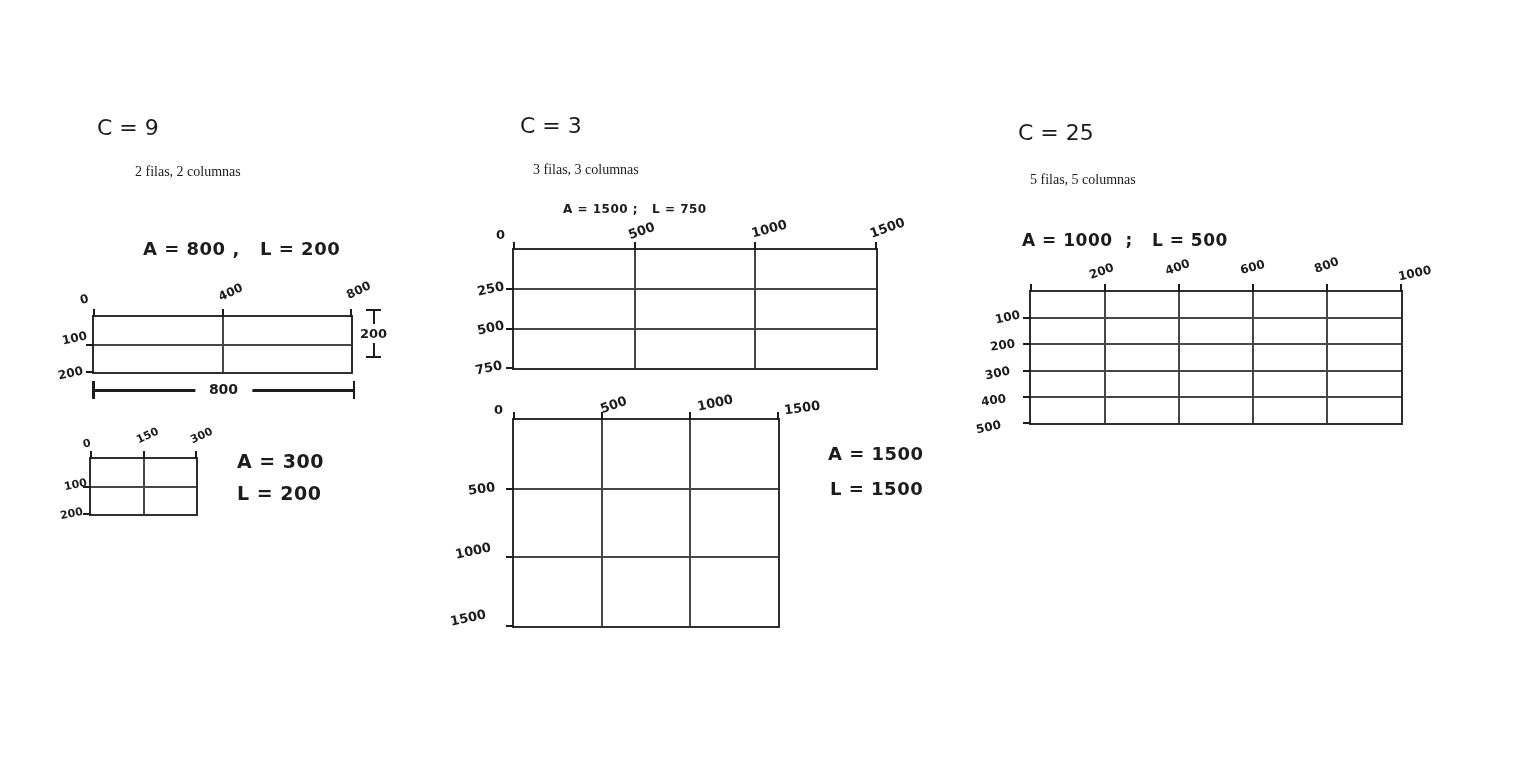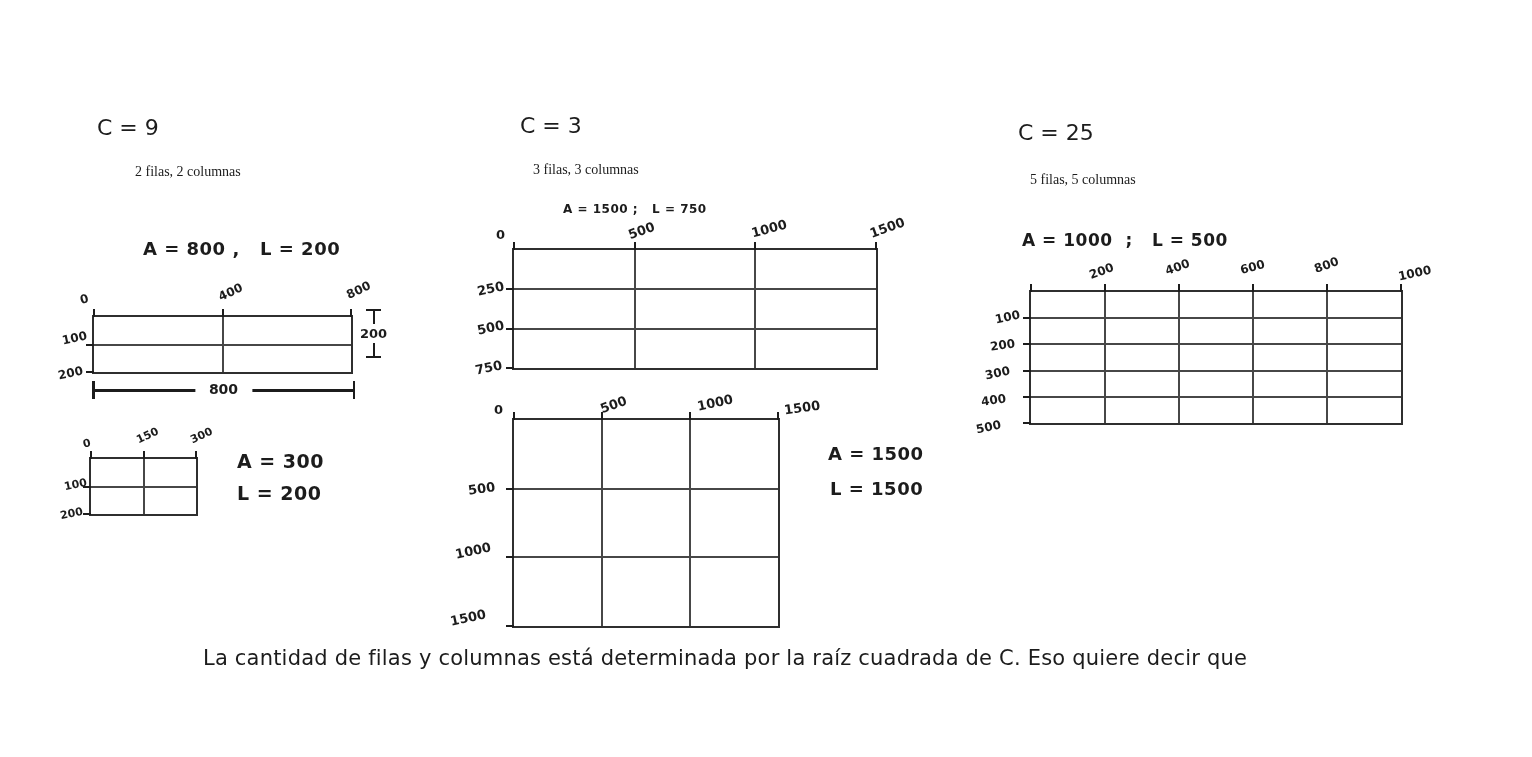--- a/index.html
+++ b/index.html
@@ -178,15 +178,14 @@
   <span class="axl r20" style="left:1165px; top:260px;">400</span>
   <span class="axl r15" style="left:1240px; top:260px;">600</span>
   <span class="axl r20" style="left:1314px; top:258px;">800</span>
   <span class="axl r12" style="left:1398px; top:266px;">1000</span>
   <span class="axl r12" style="left:995px; top:310px;">100</span>
   <span class="axl r8" style="left:990px; top:338px;">200</span>
   <span class="axl r12" style="left:985px; top:366px;">300</span>
   <span class="axl r8" style="left:981px; top:393px;">400</span>
   <span class="axl r12" style="left:976px; top:420px;">500</span>
 
-  <div class="abs footer-line" style="left:203px; top:646px;">La cantidad de filas y columnas está determinada por la raíz cuadrada de C. Eso quiere decir que</div>
 
 </div>
 
 </body></html>

